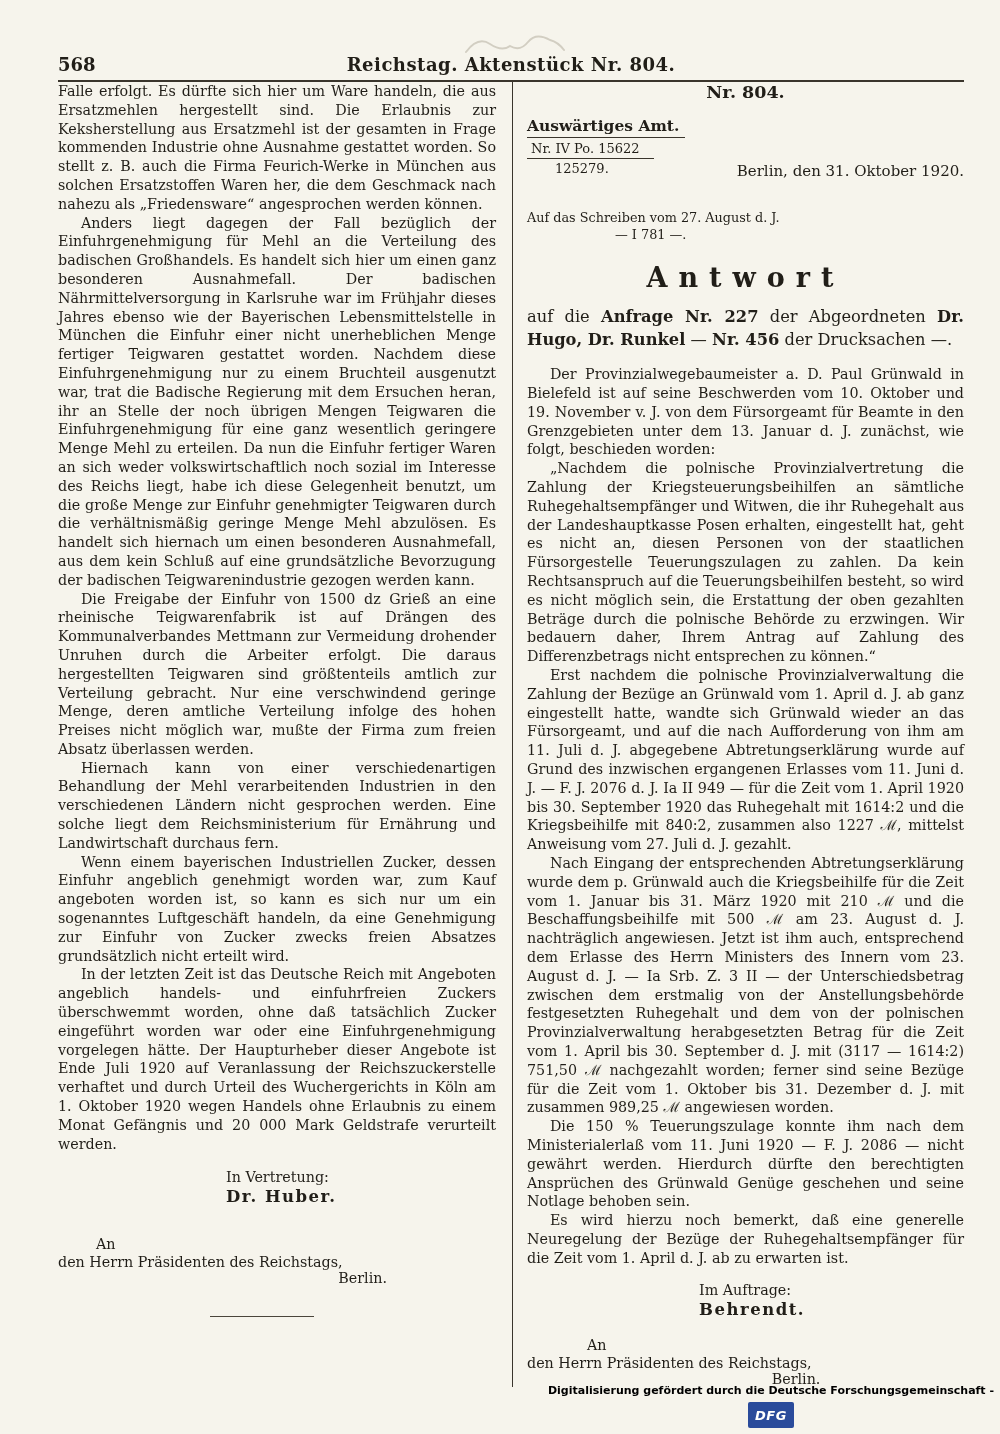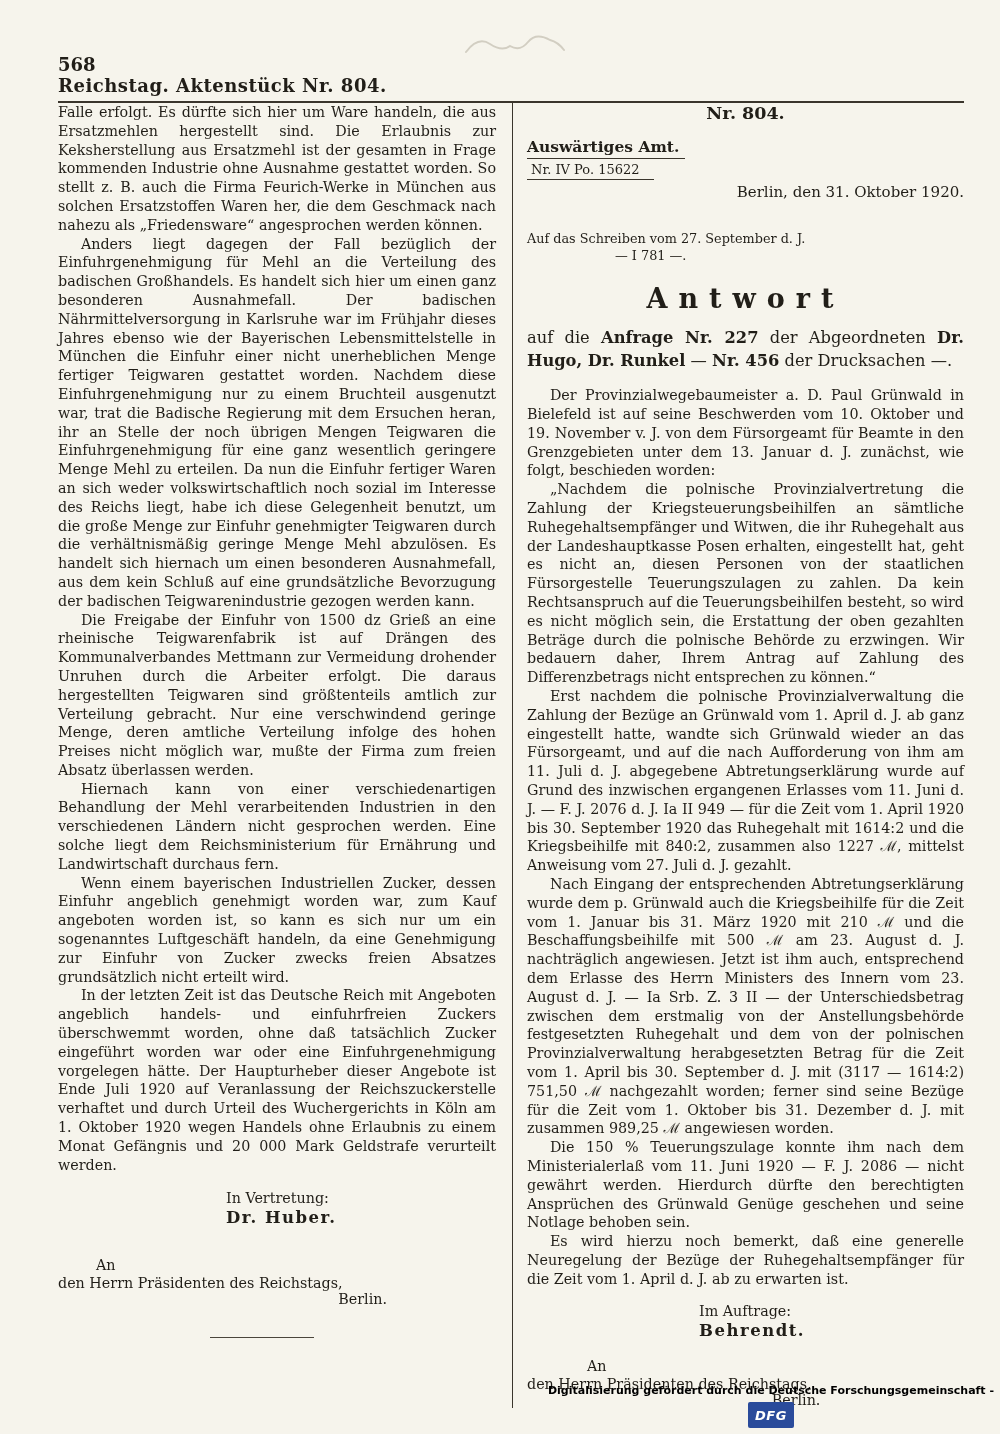--- a/index.html
+++ b/index.html
@@ -11,21 +11,21 @@
     color:#211e18;
     position:relative;
     overflow:hidden;
   }
   .scan { padding:54px 36px 0 58px; position:relative; }
 
   
   .pencil { position:absolute; top:22px; left:460px; opacity:.55; }
 
   
-  .header-row { display:flex; align-items:baseline; padding-bottom:5px; border-bottom:2px solid #3a352c;flex-direction:column; }
+  .header-row { display:flex; align-items:baseline; padding-bottom:5px; border-bottom:2px solid #3a352c; }
   .pagenum { font-weight:bold; font-size:18px; width:90px; }
   .htitle  { flex:1; text-align:center; font-weight:bold; font-size:18px; letter-spacing:.5px; }
 
   
   .cols { display:flex; min-height:1250px; }
   .col-left  { width:438px; }
   .divider   { width:1px; background:#3a352c; margin:0 14px 0 16px; }
   .col-right { flex:1; }
 
   p, .line { font-size:14.3px; line-height:18.8px; text-align:justify; }
@@ -110,25 +110,26 @@
 
     <div class="divider"></div>
 
     <div class="col-right">
       <div class="doc-num">Nr. 804.</div>
 
       <div class="rhead">
         <div>
           <div><span class="agency">Auswärtiges Amt.</span></div>
           <div><span class="fileref">Nr. IV Po. 15622</span></div>
+          <div class="fileref2">125279.</div>
         </div>
         <div class="dateline">Berlin, den 31. Oktober 1920.</div>
       </div>
 
-      <div class="refnote">Auf das Schreiben vom 27. September d. J.</div>
+      <div class="refnote">Auf das Schreiben vom 27. August d. J.</div>
       <div class="refnum">— I 781 —.</div>
 
       <div class="answer-title">Antwort</div>
 
       <p class="subtitle"><span>auf die </span><span class="b">Anfrage Nr. 227</span><span> der Abgeordneten </span><span class="b">Dr. Hugo, Dr. Runkel</span><span> — </span><span class="b">Nr. 456</span><span> der Drucksachen —.</span></p>
 
       <p>Der Provinzialwegebaumeister a. D. Paul Grünwald in Bielefeld ist auf seine Beschwerden vom 10. Oktober und 19. November v. J. von dem Fürsorgeamt für Beamte in den Grenzgebieten unter dem 13. Januar d. J. zunächst, wie folgt, beschieden worden:</p>
       <p>„Nachdem die polnische Provinzialvertretung die Zahlung der Kriegsteuerungsbeihilfen an sämtliche Ruhegehaltsempfänger und Witwen, die ihr Ruhegehalt aus der Landeshauptkasse Posen erhalten, eingestellt hat, geht es nicht an, diesen Personen von der staatlichen Fürsorgestelle Teuerungszulagen zu zahlen.  Da kein Rechtsanspruch auf die Teuerungsbeihilfen besteht, so wird es nicht möglich sein, die Erstattung der oben gezahlten Beträge durch die polnische Behörde zu erzwingen.  Wir bedauern daher, Ihrem Antrag auf Zahlung des Differenzbetrags nicht entsprechen zu können.“</p>
       <p>Erst nachdem die polnische Provinzialverwaltung die Zahlung der Bezüge an Grünwald vom 1. April d. J. ab ganz eingestellt hatte, wandte sich Grünwald wieder an das Fürsorgeamt, und auf die nach Aufforderung von ihm am 11. Juli d. J.  abgegebene Abtretungserklärung wurde auf Grund des inzwischen ergangenen Erlasses vom 11. Juni d. J. — F. J. 2076 d. J. Ia II 949 — für die Zeit vom 1. April 1920 bis 30. September 1920 das Ruhegehalt mit 1614:2 und die Kriegsbeihilfe mit 840:2, zusammen also 1227 ℳ, mittelst Anweisung vom 27. Juli d. J. gezahlt.</p>
       <p>Nach Eingang der entsprechenden Abtretungserklärung wurde dem p. Grünwald auch die Kriegsbeihilfe für die Zeit vom 1. Januar bis 31. März 1920 mit 210 ℳ und die Beschaffungsbeihilfe mit 500 ℳ am 23. August d. J. nachträglich angewiesen.  Jetzt ist ihm auch, entsprechend dem Erlasse des Herrn Ministers des Innern vom 23. August d. J. — Ia Srb. Z. 3 II — der Unterschiedsbetrag zwischen dem erstmalig von der Anstellungsbehörde festgesetzten Ruhegehalt und dem von der polnischen Provinzialverwaltung herabgesetzten Betrag für die Zeit vom 1. April bis 30. September d. J. mit (3117 — 1614:2) 751,50 ℳ nachgezahlt worden; ferner sind seine Bezüge für die Zeit vom 1. Oktober bis 31. Dezember d. J. mit zusammen 989,25 ℳ angewiesen worden.</p>

